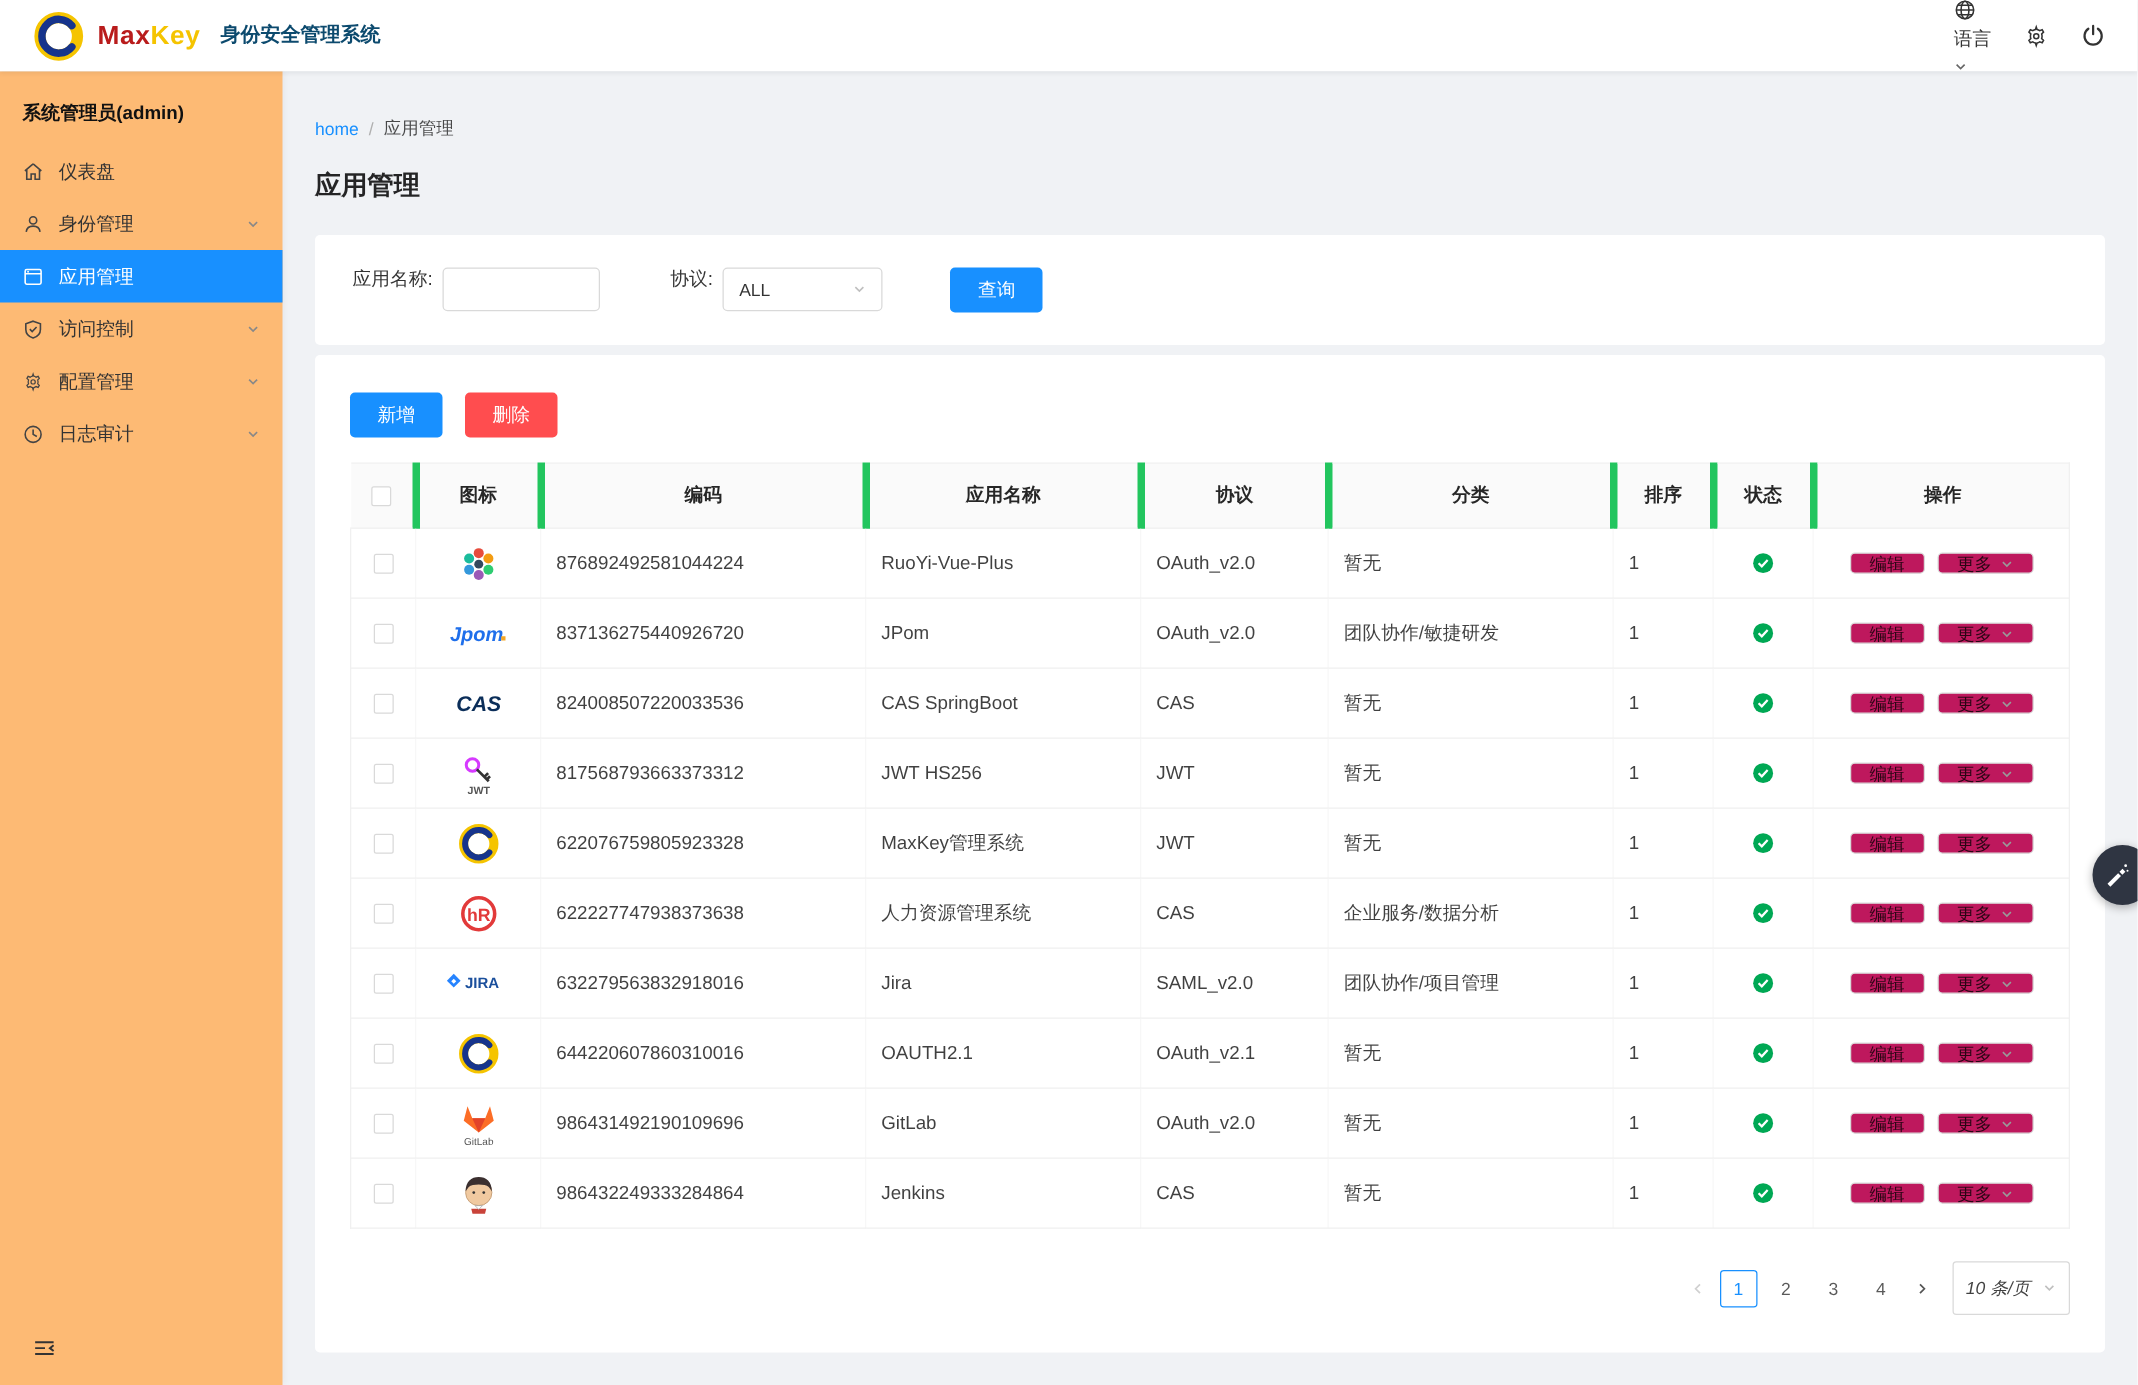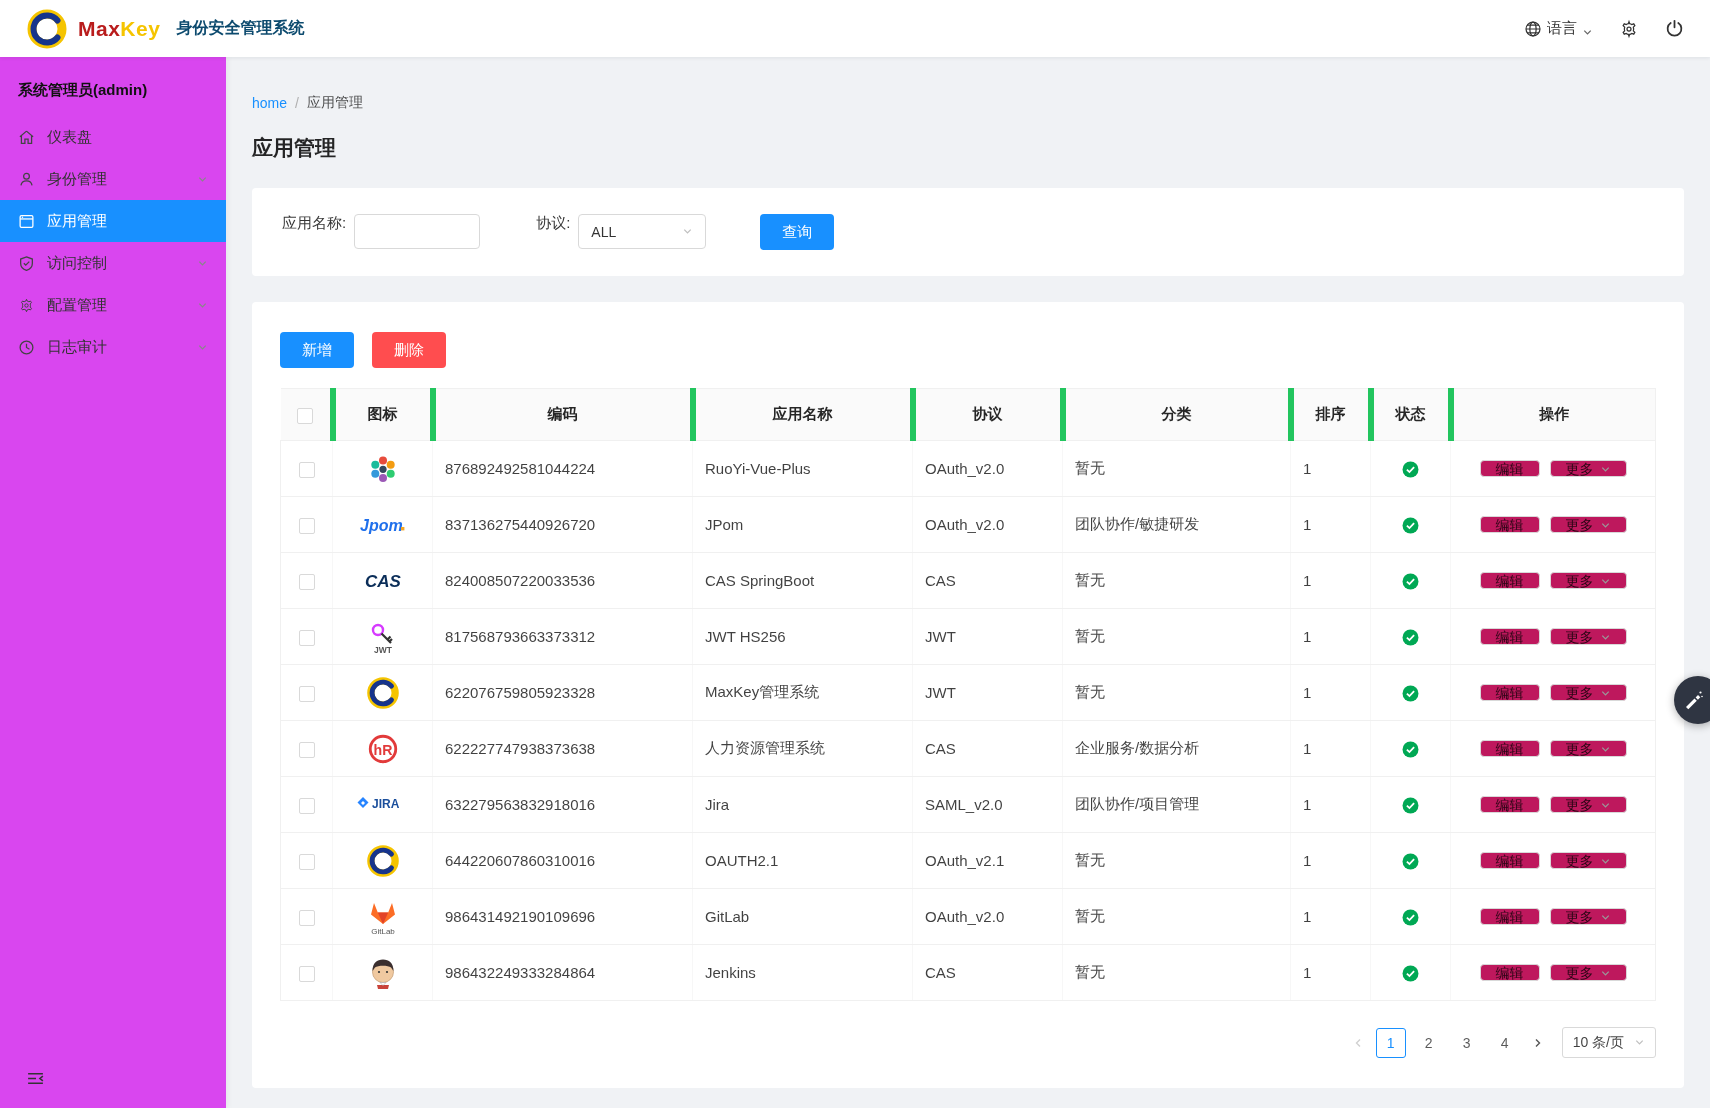--- a/index.html
+++ b/index.html
@@ -14,26 +14,26 @@
     display:flex; align-items:center; justify-content:space-between;
     padding:0 26px; box-shadow:0 1px 4px rgba(0,21,41,.08); z-index:20;
   }
   .brand { display:flex; align-items:center; gap:10px; }
   .brand .logo { display:inline-flex; }
   .brand-text { font-size:21px; font-weight:bold; letter-spacing:.5px; }
   .brand-max { color:#b91c1c; }
   .brand-key { color:#f5c400; }
   .brand-title { font-size:16px; font-weight:bold; color:#0c4a6e; margin-left:6px; }
   .header-right { display:flex; align-items:center; gap:26px; color:#333; }
-  .lang-switch { display:flex; align-items:flex-end; gap:5px; cursor:pointer; font-size:15px; }
+  .lang-switch { display:flex; align-items:flex-start; gap:5px; cursor:pointer; font-size:15px;flex-direction:column; }
   .hdr-icon { display:inline-flex; align-items:center; cursor:pointer; color:#333; }
   .lang-chevron { color:#666; display:inline-flex; margin-top:2px; }
   
   .sidebar {
-    position:absolute; top:57px; left:0; bottom:0; width:226px; background:#d946ef;
+    position:absolute; top:57px; left:0; bottom:0; width:226px; background:#fdba74;
     box-shadow:2px 0 6px rgba(0,21,41,.05); z-index:10;
   }
   .sidebar-user { padding:24px 18px 16px 18px; font-weight:bold; font-size:15px; color:#111; }
   .menu-item {
     height:42px; display:flex; align-items:center; gap:12px; padding:0 18px;
     font-size:15px; color:#333; cursor:pointer;
   }
   .menu-item .mi-icon { display:inline-flex; color:#444; }
   .menu-item.active { background:#1890ff; color:#fff; }
   .menu-item.active .mi-icon, .menu-item.active .mi-chevron { color:#fff; }
@@ -61,21 +61,21 @@
     width:128px; height:35px; border:1px solid #d9d9d9; border-radius:4px; background:#fff;
     display:flex; align-items:center; justify-content:space-between; padding:0 12px;
     font-size:14px; color:rgba(0,0,0,.8); cursor:pointer;
   }
   .select-box .sel-chevron { color:#bfbfbf; display:inline-flex; }
   .btn { border:none; border-radius:4px; font-size:15px; cursor:pointer; font-family:inherit; }
   .btn-primary { background:#1890ff; color:#fff; height:36px; padding:0 22px; }
   .btn-danger  { background:#ff4d4f; color:#fff; height:36px; padding:0 22px; }
   .search-btn { margin-left:54px; }
   
-  .table-card { margin-top:26px; background:#fff; border-radius:4px; padding:30px 28px 30px 28px; }
+  .table-card { margin-top:8px; background:#fff; border-radius:4px; padding:30px 28px 30px 28px; }
   .toolbar { display:flex; gap:18px; margin-bottom:20px; }
   table { width:100%; border-collapse:collapse; table-layout:fixed; }
   th {
     background:#fafafa; height:52px; font-size:15px; font-weight:600;
     color:rgba(0,0,0,.85); text-align:center;
     border:1px solid #f0f0f0; border-left:none; border-right:6px solid #22c55e;
   }
   th:last-child { border-right:1px solid #f0f0f0; }
   td {
     height:56px; font-size:15px; color:rgba(0,0,0,.75); padding:0 12px;
@@ -101,23 +101,23 @@
   .pagination { display:flex; justify-content:flex-end; align-items:center; gap:8px; margin-top:26px; }
   .page-arrow { border:none; background:transparent; font-size:14px; cursor:pointer; display:inline-flex; padding:4px; }
   .page-arrow.prev { color:#d0d0d0; }
   .page-arrow.next { color:#555; }
   .page-btn {
     min-width:30px; height:30px; border:1px solid transparent; background:transparent;
     color:rgba(0,0,0,.65); font-size:14px; border-radius:3px; cursor:pointer; font-family:inherit;
   }
   .page-btn.current { border-color:#1890ff; color:#1890ff; background:#fff; }
   .page-size-select {
-    height:31px; border:1px solid #d9d9d9; border-radius:3px; background:#fff;
+    height:43px; border:1px solid #d9d9d9; border-radius:3px; background:#fff;
     display:flex; align-items:center; gap:10px; padding:0 10px; font-size:14px;
-    color:rgba(0,0,0,.75); cursor:pointer; margin-left:6px;
+    color:rgba(0,0,0,.75); cursor:pointer; margin-left:6px;font-style:italic;
   }
   .page-size-select .sel-chevron { color:#bfbfbf; display:inline-flex; }
   
   .float-tool {
     position:absolute; right:-12px; top:676px; width:48px; height:48px; border-radius:50%;
     background:#2f3542; box-shadow:0 2px 8px rgba(0,0,0,.3); z-index:30;
     display:flex; align-items:center; justify-content:flex-start; padding-left:8px; cursor:pointer;
   }
 </style>
 </head>

